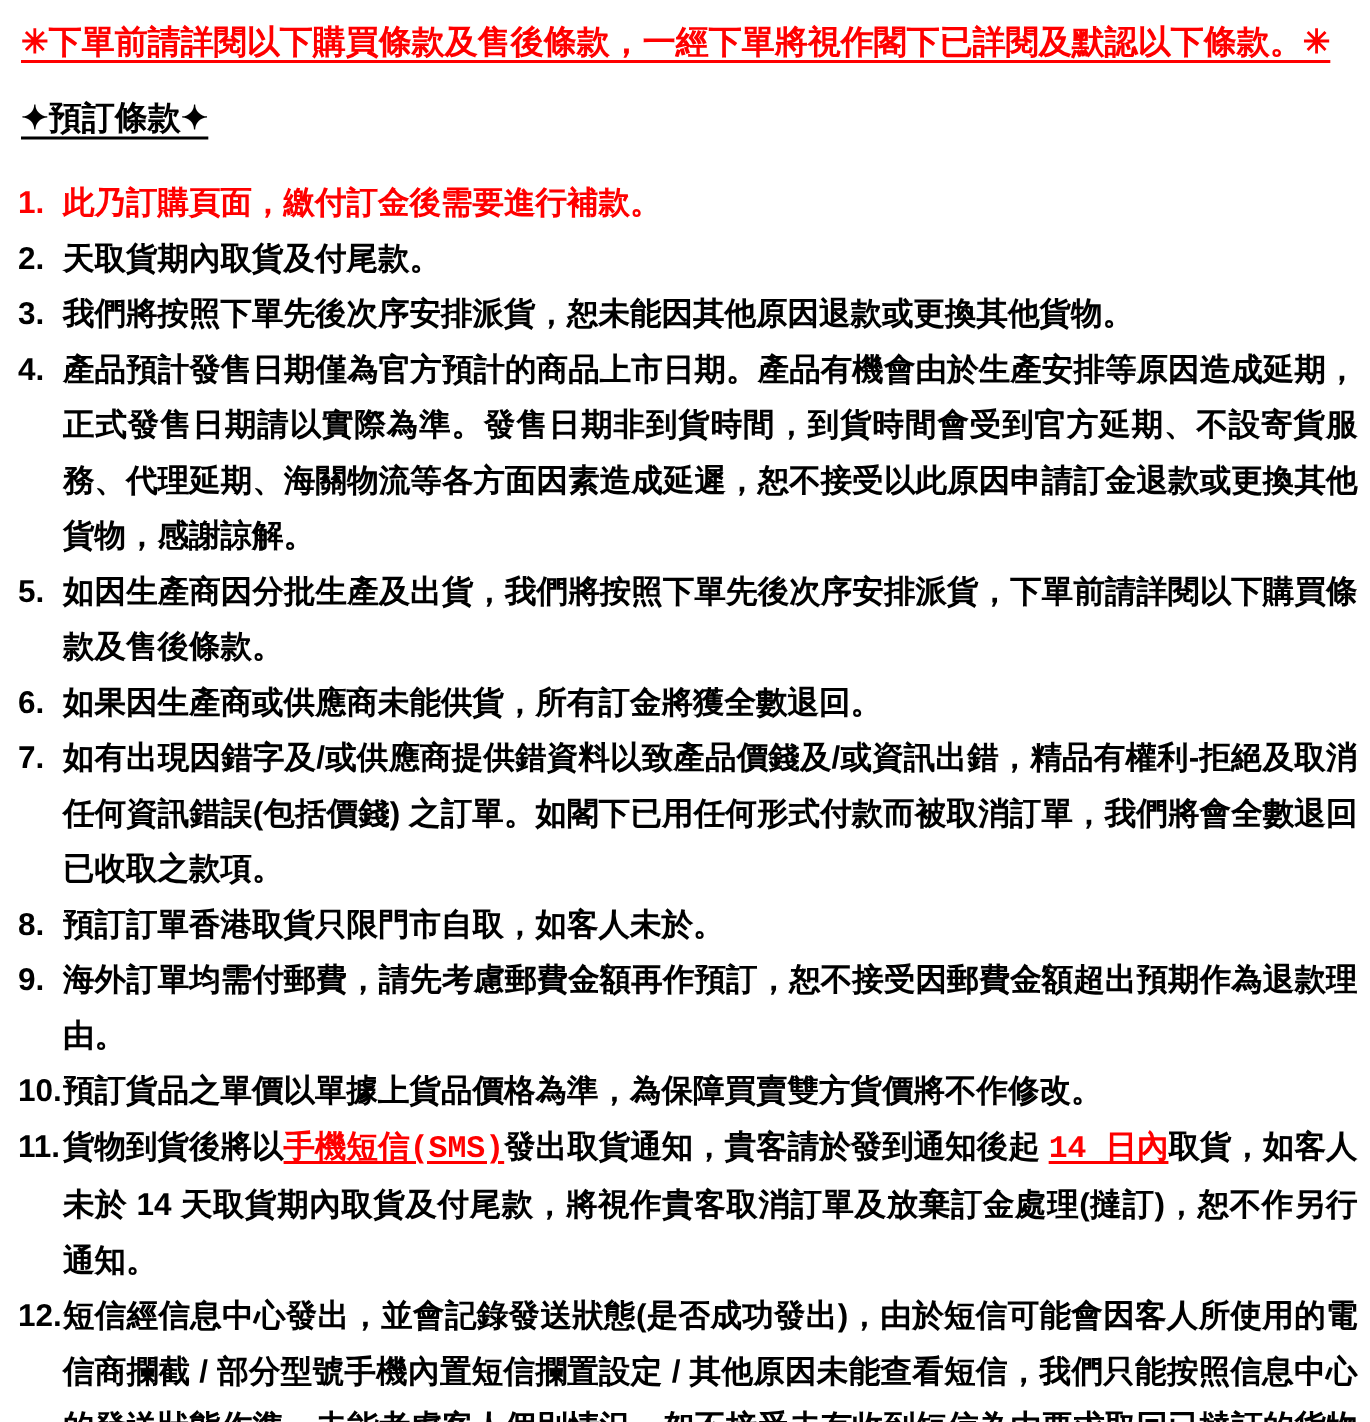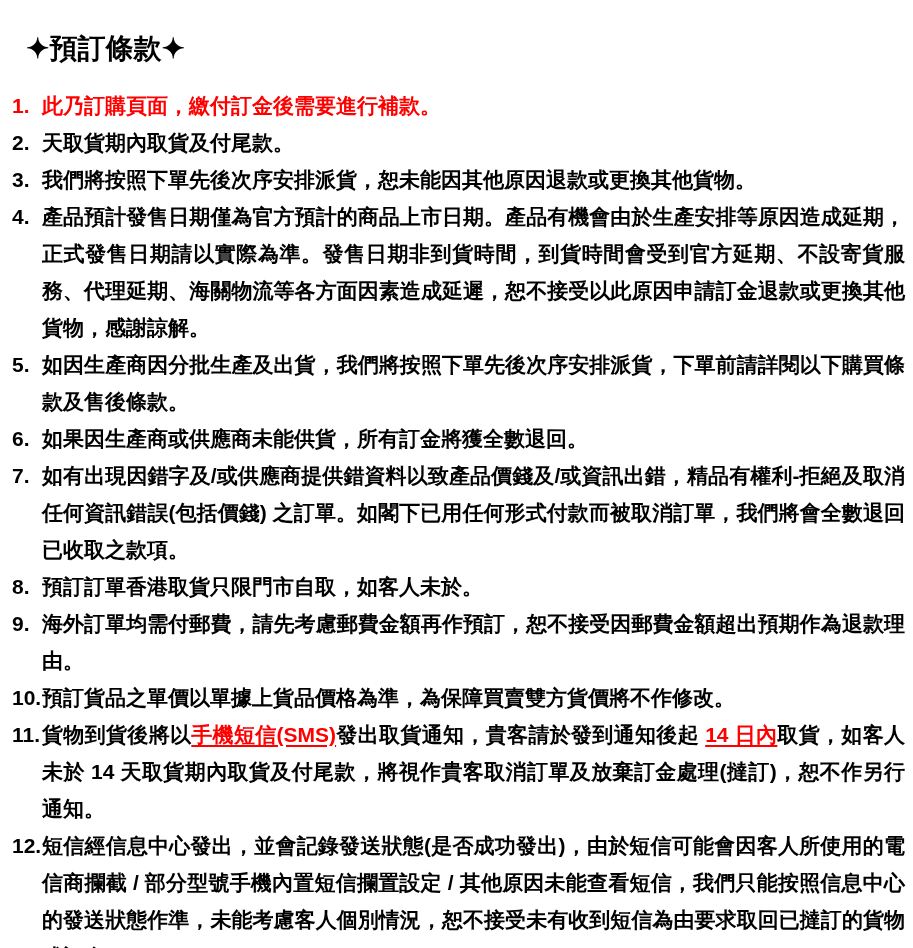--- a/index.html
+++ b/index.html
@@ -24,23 +24,24 @@
     color: var(--red, #ff0000);
     font-size: 22px;
     line-height: 30px;
     text-decoration: underline;
     text-underline-offset: 5px;
     margin-left: 2px;
   }
   .section-title {
     display: inline-block;
     color: var(--text, #000000);
-    font-size: 28px;
+    font-size: 22px;
     line-height: 28px;
-    margin: 22px 0 0 14px;
+    margin: 22px 0 0 2px;
+    text-decoration: underline;
     text-underline-offset: 5px;
   }
   ol.terms {
     list-style: none;
     margin: 24px 0 0 0;
     padding: 0;
     font-size: 21px;
   }
   .term-item {
     display: flex;
@@ -57,26 +58,28 @@
   }
   .term-item.c-red,
   .term-item.c-red .num,
   .term-item.c-red .body {
     color: var(--red, #ff0000);
   }
   .seg-red-link {
     color: var(--red, #ff0000);
     text-decoration: underline;
     text-underline-offset: 3px;
+    font-family: Liberation Mono, monospace;
   }
 </style>
 </head>
 <body style="background: rgb(255, 255, 255);">
 
 <div class="page">
+  <div class="notice">✳下單前請詳閱以下購買條款及售後條款，一經下單將視作閣下已詳閱及默認以下條款。✳</div>
 
   <div>
     <span class="section-title">✦預訂條款✦</span>
   </div>
 
   <ol class="terms">
       <li class="term-item c-red">
         <span class="num">1.</span>
         <span class="body">此乃訂購頁面，繳付訂金後需要進行補款。</span>
       </li>

